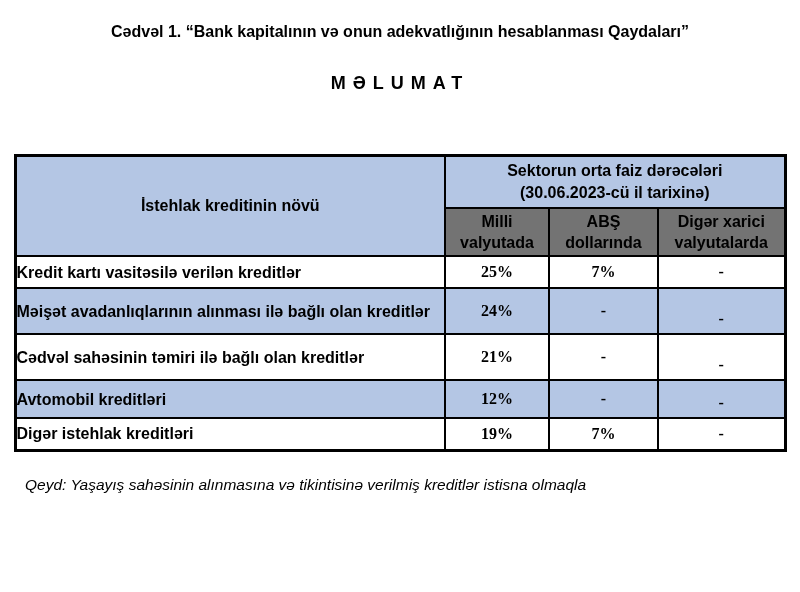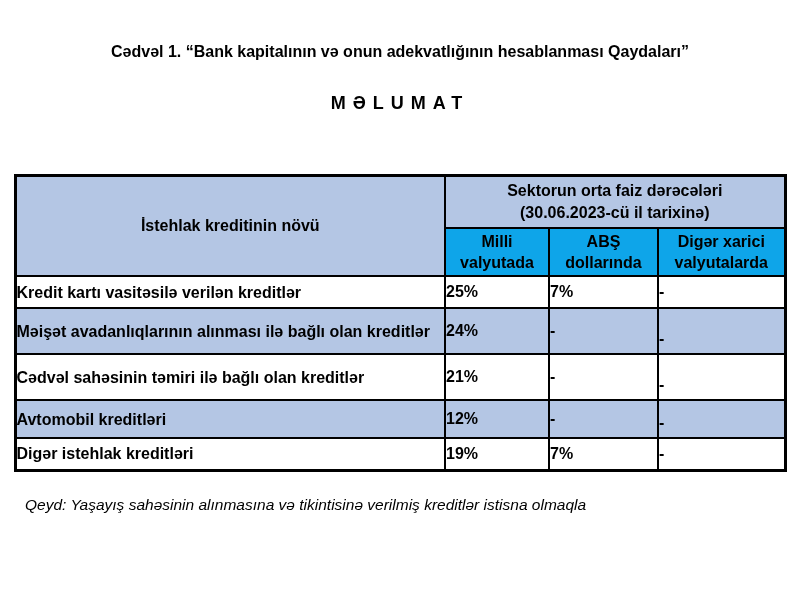--- a/index.html
+++ b/index.html
@@ -4,21 +4,21 @@
 <style>
   html, body { margin: 0; padding: 0; }
   body {
     width: 800px; height: 592px;
     background: #ffffff;
     color: #000000;
     font-family: "Liberation Sans", sans-serif;
     overflow: hidden;
   }
   .doc-title {
-    margin-top: 36px;
+    margin-top: 16px;
     text-align: center;
     font-weight: 700;
     font-size: 16px;
     line-height: 31px;
   }
   .melumat {
     margin-top: 26px;
     text-align: center;
     font-weight: 700;
     font-size: 18px;
@@ -47,37 +47,38 @@
     text-align: center;
     font-size: 16px;
   }
   th.group {
     vertical-align: middle;
     text-align: center;
     line-height: 22px;
     height: 50px;
   }
   th.sub {
-    background: #0ea5e9;
+    background: #737373;
     vertical-align: middle;
     text-align: center;
     line-height: 21px;
     height: 46px;
     padding: 2px 2px;
   }
   td.label {
     text-align: left;
     vertical-align: middle;
     padding: 3px 6px 3px 8px;
     line-height: 21px;
   }
   td.val {
-    text-align: left;
+    text-align: center;
     vertical-align: middle;
     padding-right: 13px;
+    font-family: Liberation Serif, serif;
   }
   td.val.bottom {
     vertical-align: bottom;
     padding-bottom: 5px;
   }
   tr.r-single  { height: 32px; margin-left: 11px; }
   tr.r-double  { height: 46px; }
   tr.r-mid     { height: 38px; }
   .note {
     margin: 24px 0 0 25px;

